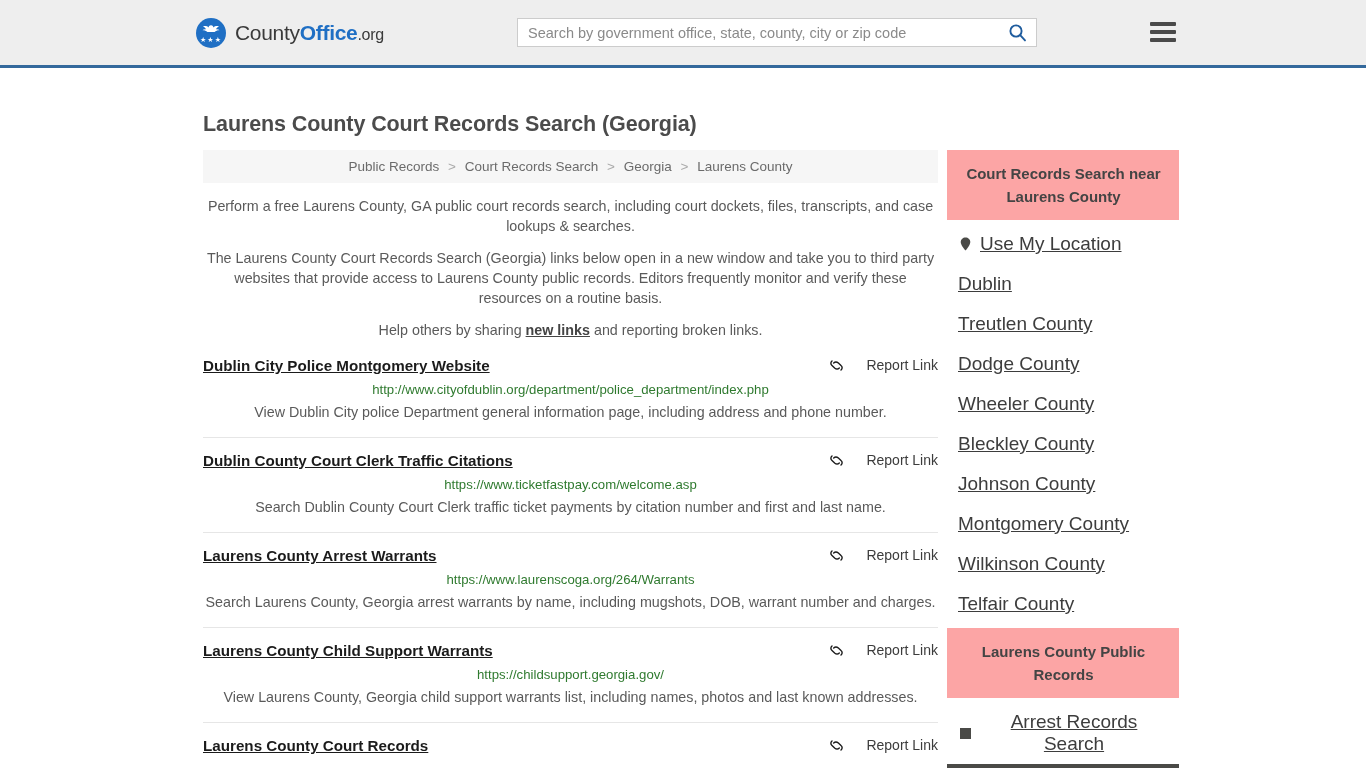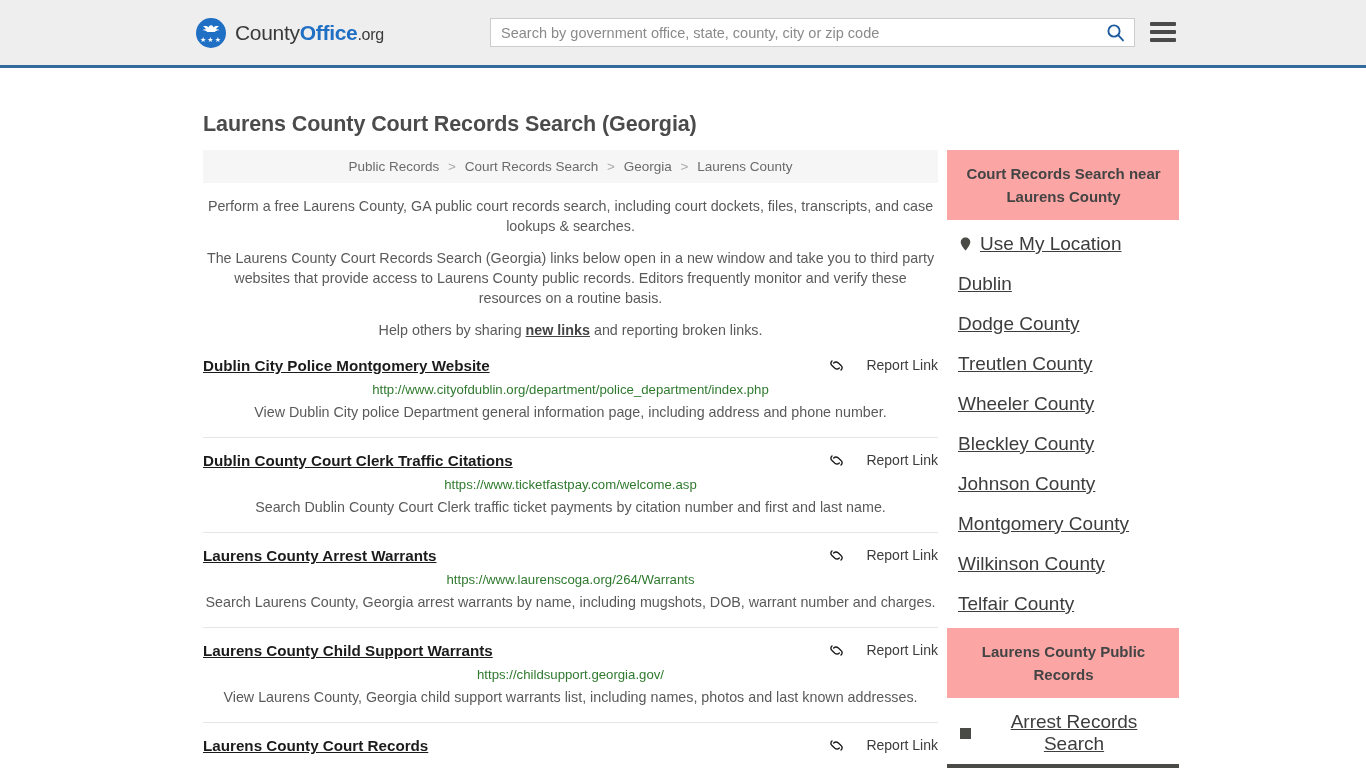--- a/index.html
+++ b/index.html
@@ -55,23 +55,23 @@
     font-size: 21px;
     letter-spacing: -0.3px;
     white-space: nowrap;
   }
   .brand-text .t-county { color: #3a3a3a; }
   .brand-text .t-office { color: #1f6fc4; font-weight: bold; }
   .brand-text .t-org    { color: #3a3a3a; font-size: 16px; }
 
   .search-wrap {
     position: absolute;
-    left: 490px;
+    left: 517px;
     top: 18px;
-    width: 645px;
+    width: 520px;
     height: 29px;
     background: #ffffff;
     border: 1px solid #cccccc;
     display: flex;
     align-items: center;
   }
   .search-input {
     flex: 1 1 auto;
     border: 0;
     outline: 0;
@@ -384,25 +384,25 @@
             </span>
             <a href="#">Use My Location</a>
           </div>
 
           <div class="side-item plain">
 
             <a href="#">Dublin</a>
           </div>
           <div class="side-item plain">
 
+            <a href="#">Treutlen County</a>
+          </div>
+          <div class="side-item plain">
+
             <a href="#">Dodge County</a>
-          </div>
-          <div class="side-item plain">
-
-            <a href="#">Treutlen County</a>
           </div>
           <div class="side-item plain">
 
             <a href="#">Wheeler County</a>
           </div>
           <div class="side-item plain">
 
             <a href="#">Bleckley County</a>
           </div>
           <div class="side-item plain">

